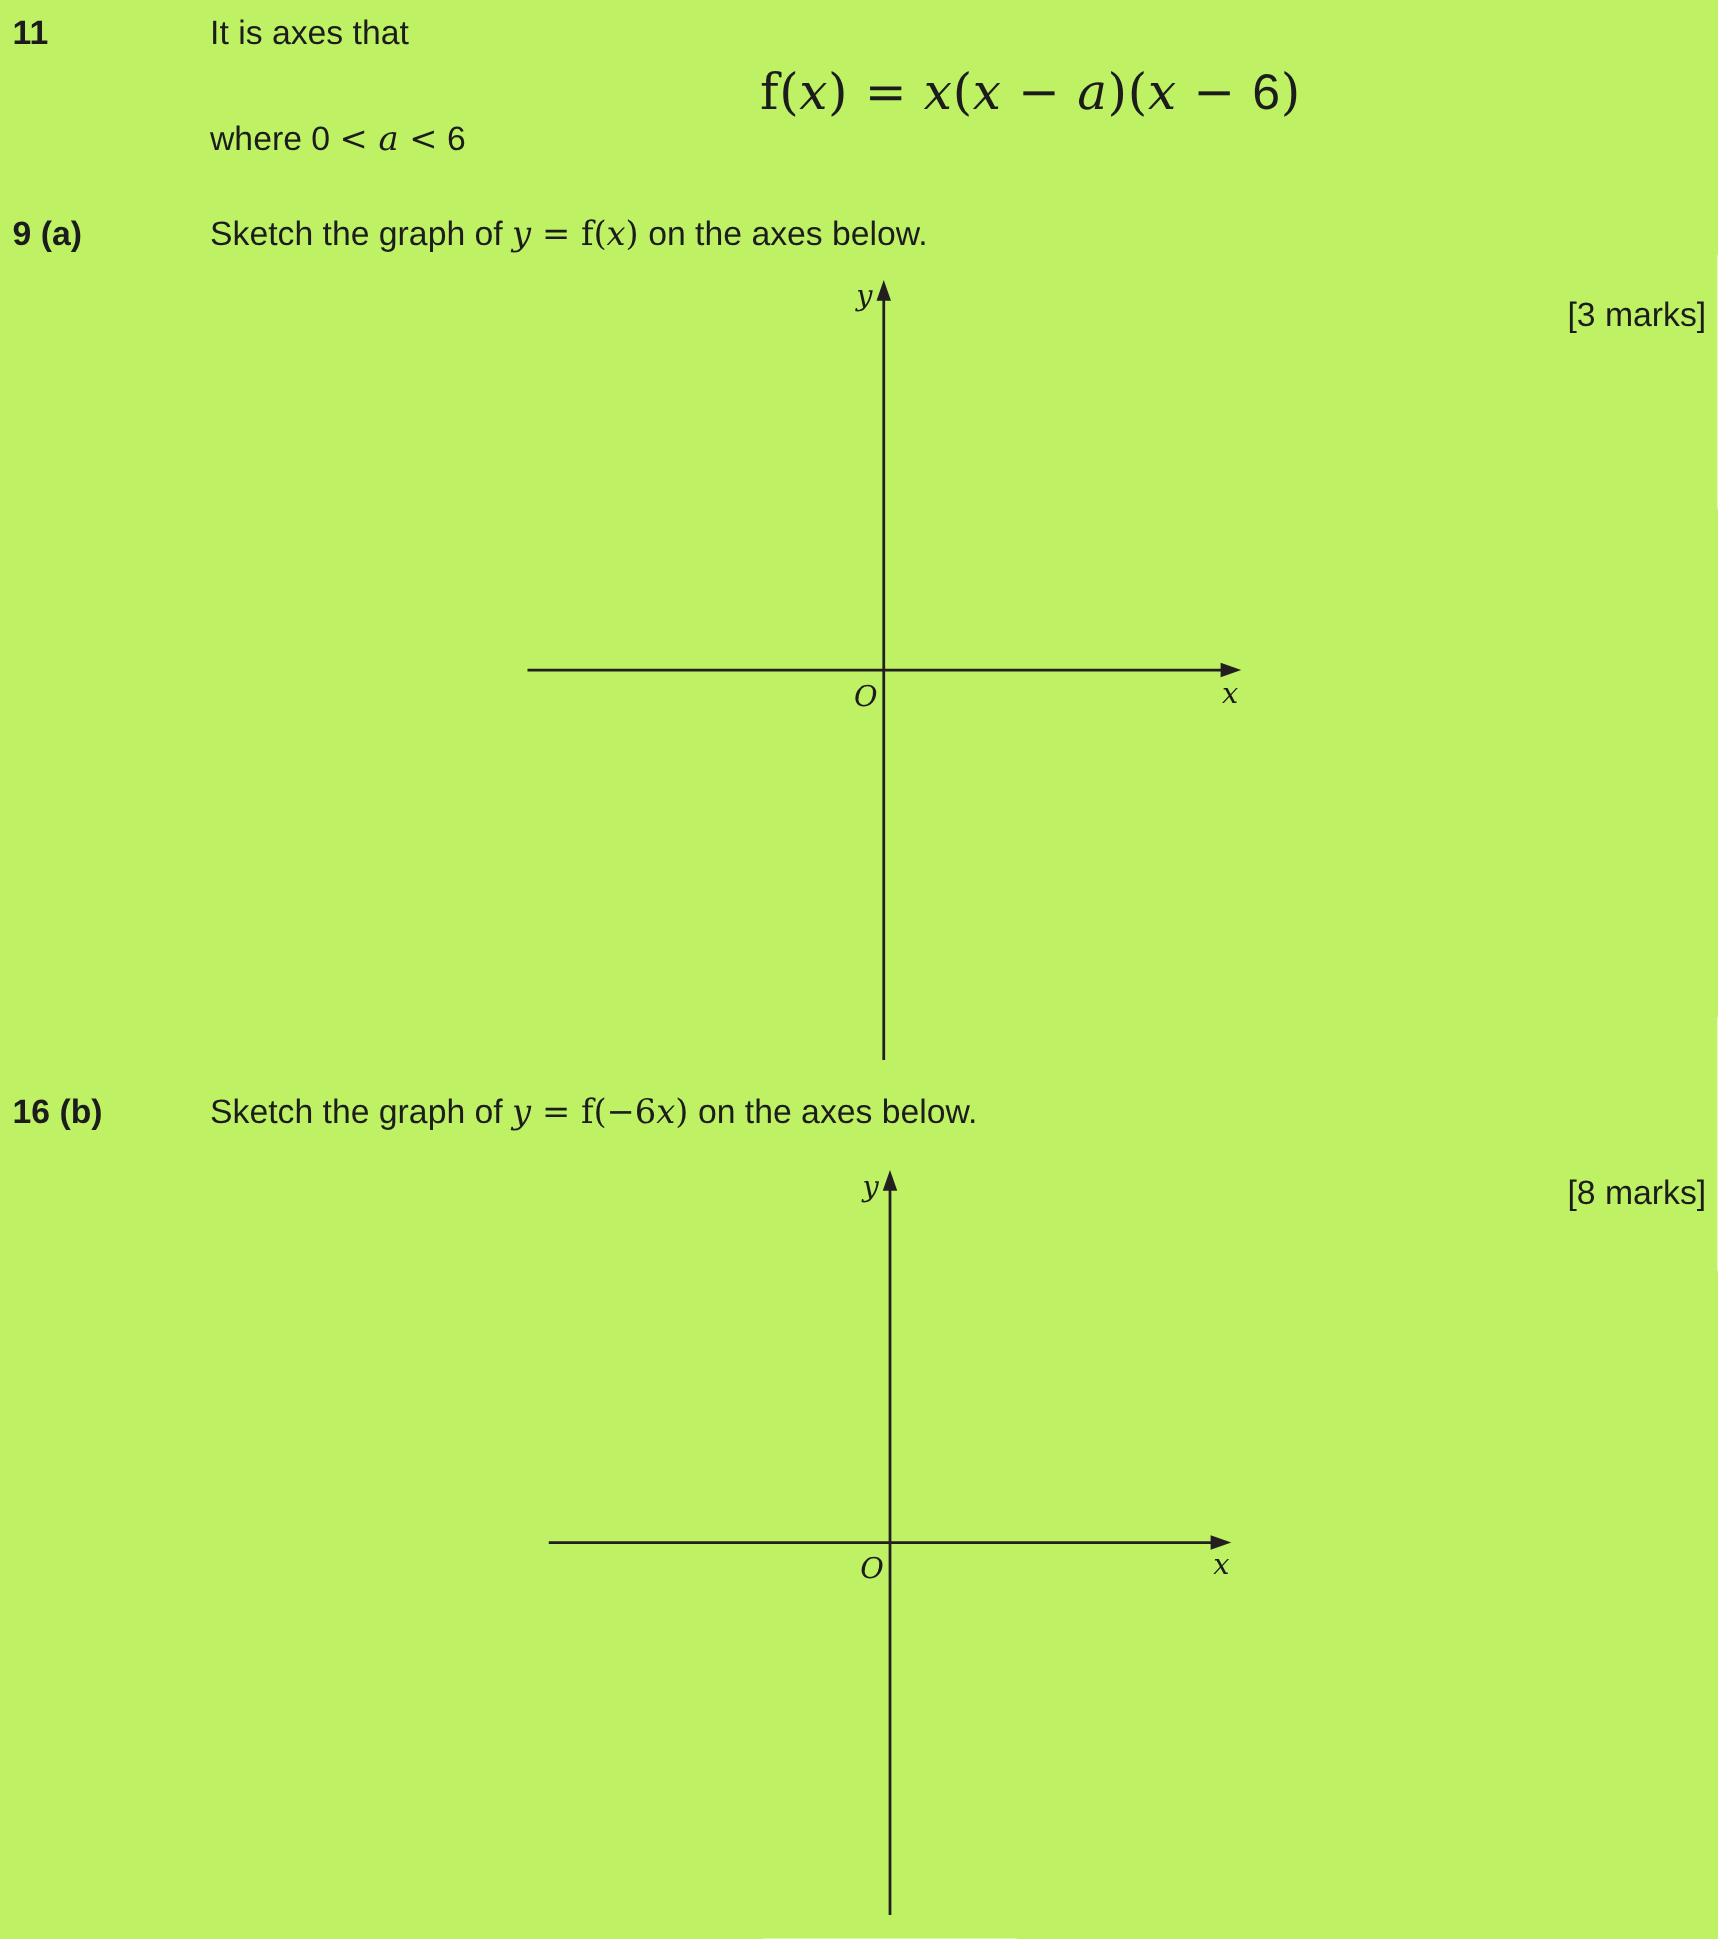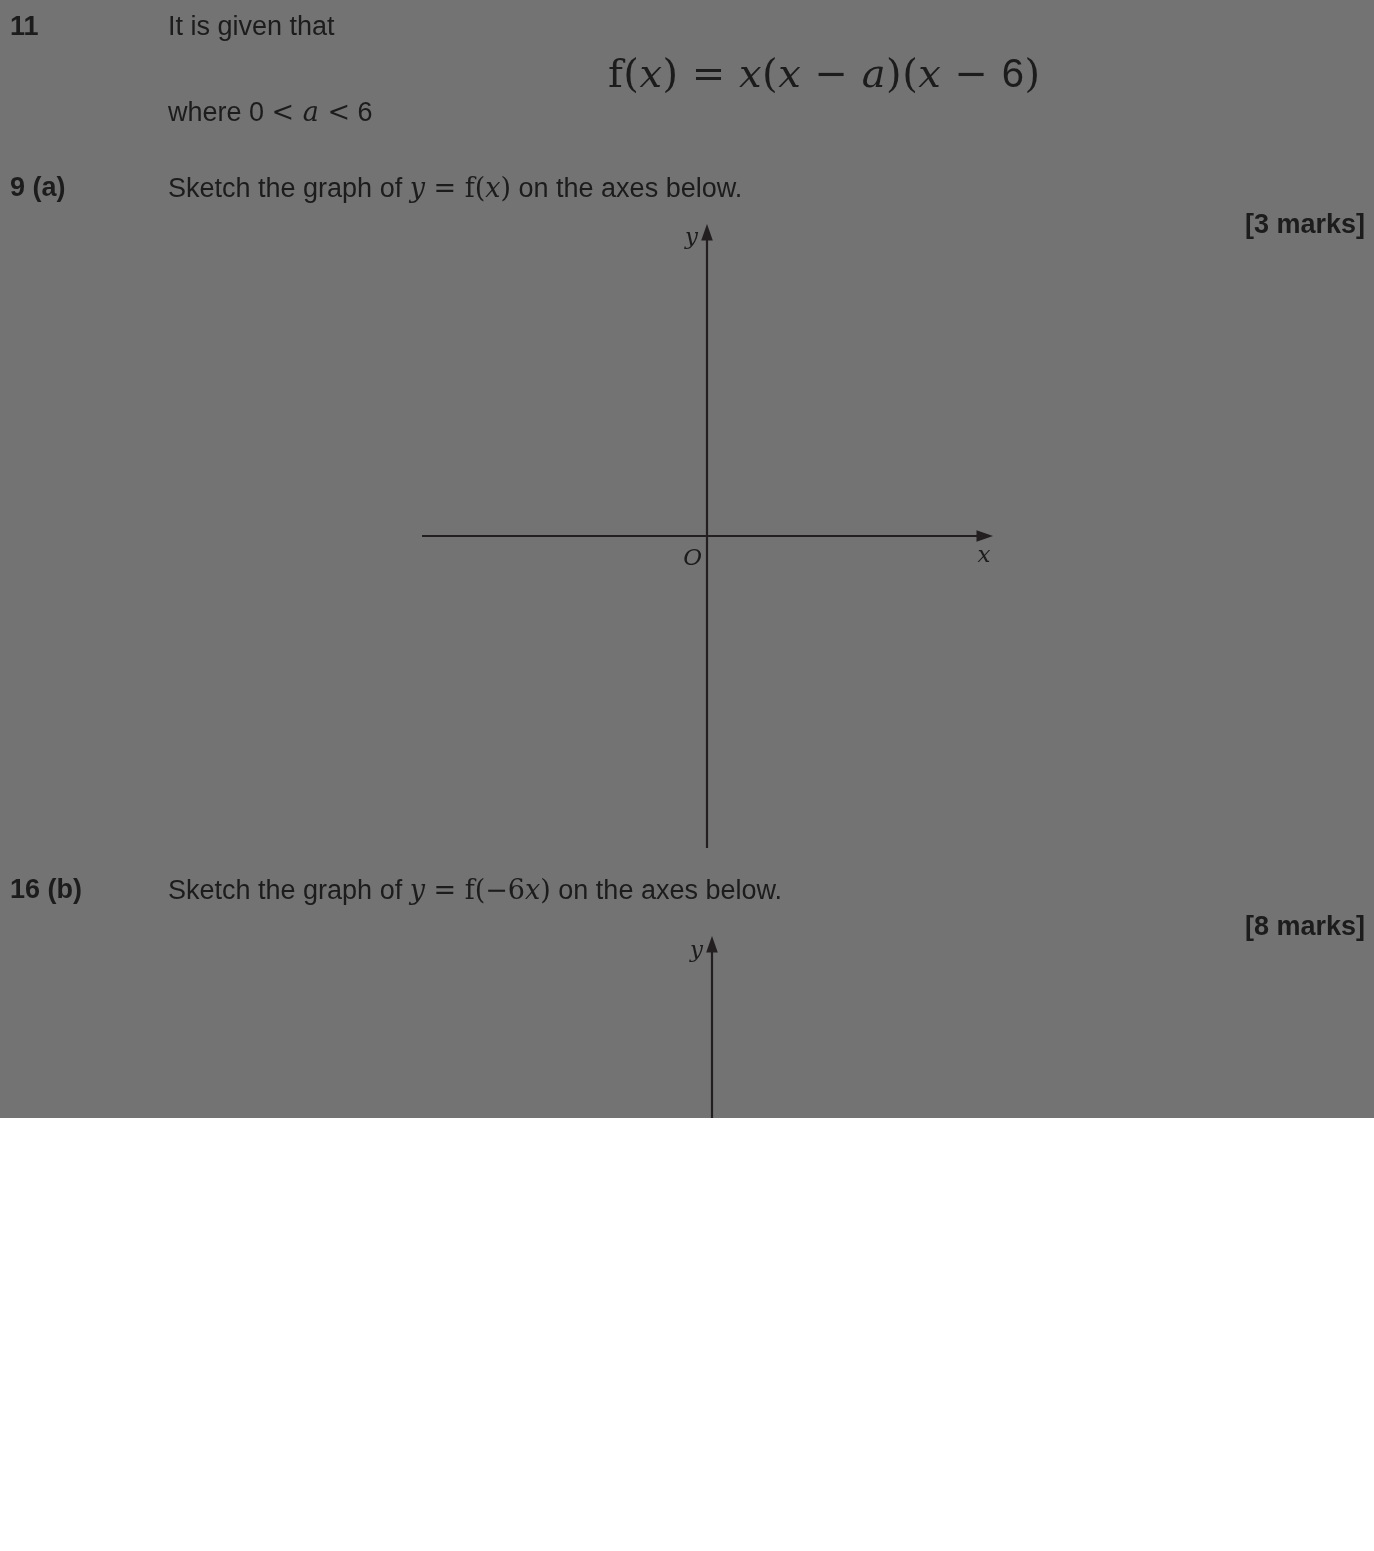--- a/index.html
+++ b/index.html
@@ -1,49 +1,49 @@
 <!DOCTYPE html>
 <html><head>
 <meta charset="utf-8">
 <style>
   html, body { margin: 0; padding: 0; background: #ffffff; }
   .page {
     position: relative;
     width: 1374px;
-    height: 1118px;
-    background: #737373;
+    height: 1551px;
+    background: #bef264;
     color: #1c1c1c;
     overflow: hidden;
   }
   .abs { position: absolute; }
   .sans { font-family: "Liberation Sans", sans-serif; }
   .rm   { font-family: "DejaVu Serif", serif; font-style: normal; }
   .it   { font-family: "DejaVu Serif", serif; font-style: italic; }
   .bold { font-weight: 700; }
   .body-text { font-size: 27px; line-height: 1.15; white-space: nowrap; }
   .formula-text { font-size: 40px; white-space: nowrap; letter-spacing: 0.5px; }
-  .marks { width: 365px; text-align: right; font-weight: 700; }
+  .marks { width: 365px; text-align: right; font-weight: 400; margin-top: 28px; }
   .axes-svg { position: absolute; overflow: visible; }
   .axline { stroke: #231f20; stroke-width: 2.2; fill: none; }
   .axfill { fill: #231f20; stroke: none; }
   .axlabel {
     font-family: "DejaVu Serif", serif;
     font-style: italic;
     font-size: 23px;
     fill: #1c1c1c;
   }
 </style>
 </head>
 <body>
 
 <div class="page">
 
   <div class="abs sans bold body-text" style="left:10px; top:11px;">11</div>
 
-  <div class="abs sans body-text" style="left:168px; top:11px;">It is given that</div>
+  <div class="abs sans body-text" style="left:168px; top:11px;">It is axes that</div>
 
   <div class="abs formula-text" style="left:608px; top:50px;"><span class="rm">f</span><span class="rm">(</span><span class="it">x</span><span class="rm">) = </span><span class="it">x</span><span class="rm">(</span><span class="it">x</span><span class="rm"> − </span><span class="it">a</span><span class="rm">)(</span><span class="it">x</span><span class="rm"> − </span><span class="sans">6</span><span class="rm">)</span></div>
 
   <div class="abs body-text" style="left:168px; top:96px;"><span class="sans">where 0 </span><span class="rm">&lt;</span><span class="it"> a </span><span class="rm">&lt;</span><span class="sans"> 6</span></div>
 
   <div class="abs sans bold body-text" style="left:10px; top:172px;">9 (a)</div>
 
   <div class="abs body-text" style="left:168px; top:172px;"><span class="sans">Sketch the graph of </span><span class="it">y</span><span class="rm"> = f(</span><span class="it">x</span><span class="rm">)</span><span class="sans"> on the axes below.</span></div>
 
   <div class="abs sans body-text marks" style="left:1000px; top:209px;">[3 marks]</div>

